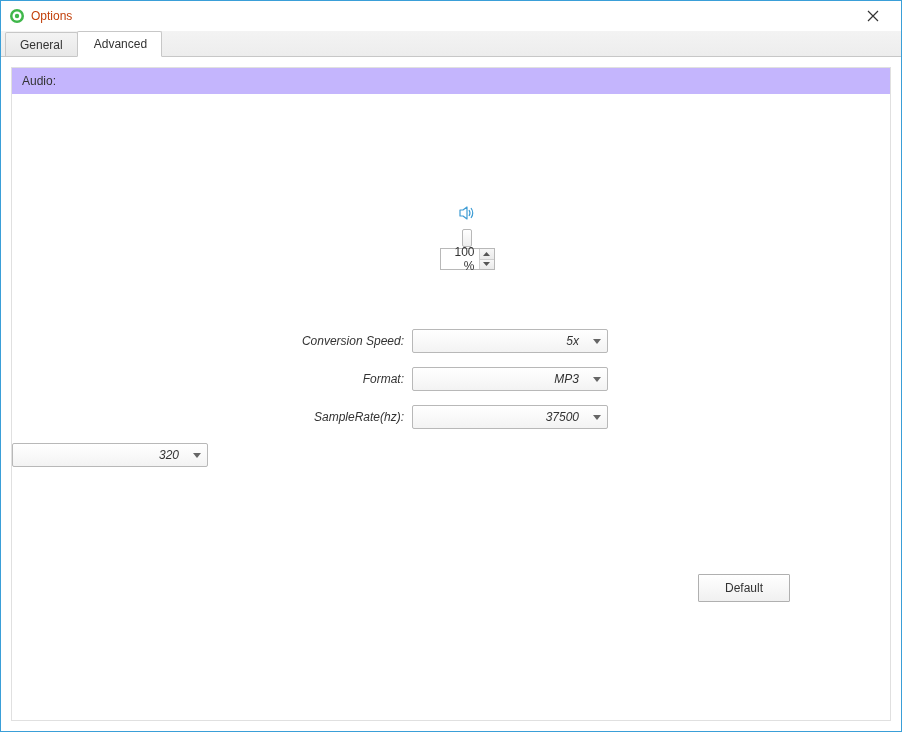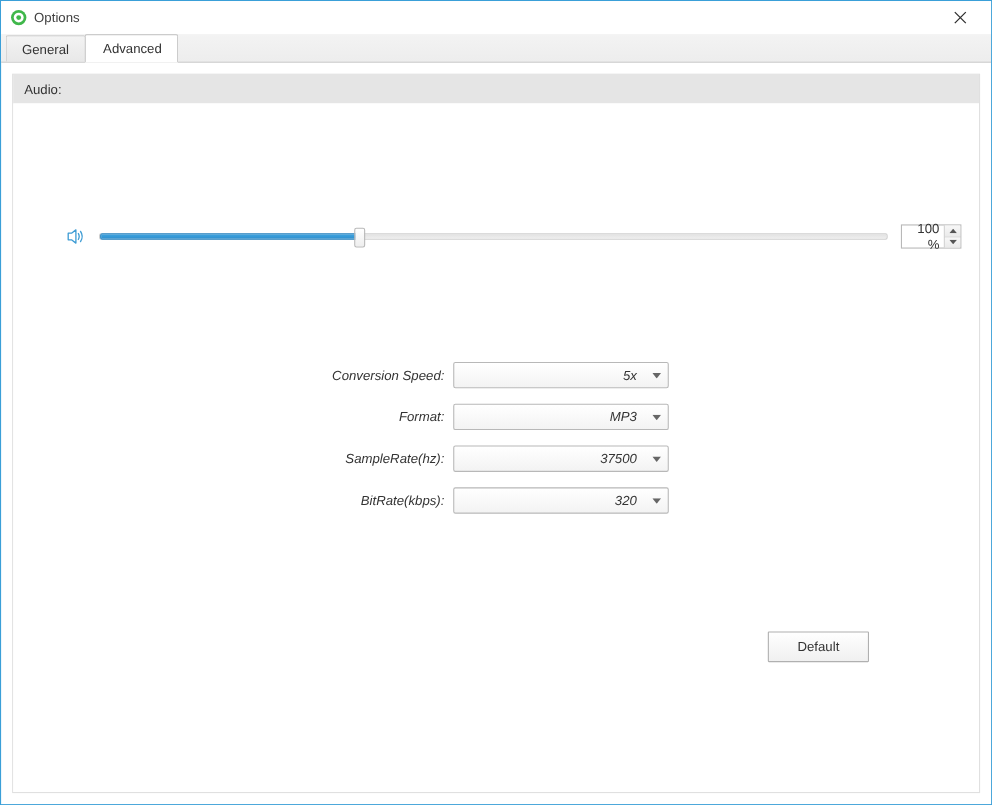--- a/index.html
+++ b/index.html
@@ -29,21 +29,21 @@
 .titlebar .app-icon {
   width: 16px;
   height: 16px;
   margin-right: 6px;
   display: flex;
   align-items: center;
   justify-content: center;
 }
 
 .titlebar .title {
-  color: #404040;
+  color: #c2410c;
   font-size: 12px;
 }
 
 .titlebar .close {
   margin-left: auto;
   width: 40px;
   height: 24px;
   display: flex;
   align-items: center;
   justify-content: center;
@@ -91,38 +91,39 @@
 .panel {
   border: 1px solid #e0e0e0;
   background: #fbfbfb;
   height: 100%;
   position: relative;
 }
 
 .section-label {
   padding: 6px 10px;
   color: #333;
-  background: #e5e5e5;
+  background: #c4b5fd;
 }
 
 .panel-inner {
   background: #ffffff;
   margin: 0;
   height: calc(100% - 26px);
   position: relative;
 }
 
 .slider-row {
   position: absolute;
   left: 48px;
   right: 16px;
   top: 110px;
   display: flex;
   align-items: center;
   gap: 12px;
+  flex-direction: column;
 }
 
 .speaker-icon {
   width: 18px;
   height: 18px;
   color: #3e9cd4;
   display: flex;
   align-items: center;
 }
 
@@ -358,21 +359,20 @@
             <span class="combo-value">37500</span>
             <span class="combo-arrow">
               <svg width="8" height="5" viewBox="0 0 8 5">
                   <path d="M0 0 L4 5 L8 0 Z" fill="#666"></path>
                 </svg>
             </span>
           </div>
         </div>
 
         <div class="form-row">
-          <div class="form-label">BitRate(kbps):</div>
           <div class="combo">
             <span class="combo-value">320</span>
             <span class="combo-arrow">
               <svg width="8" height="5" viewBox="0 0 8 5">
                   <path d="M0 0 L4 5 L8 0 Z" fill="#666"></path>
                 </svg>
             </span>
           </div>
         </div>
 

